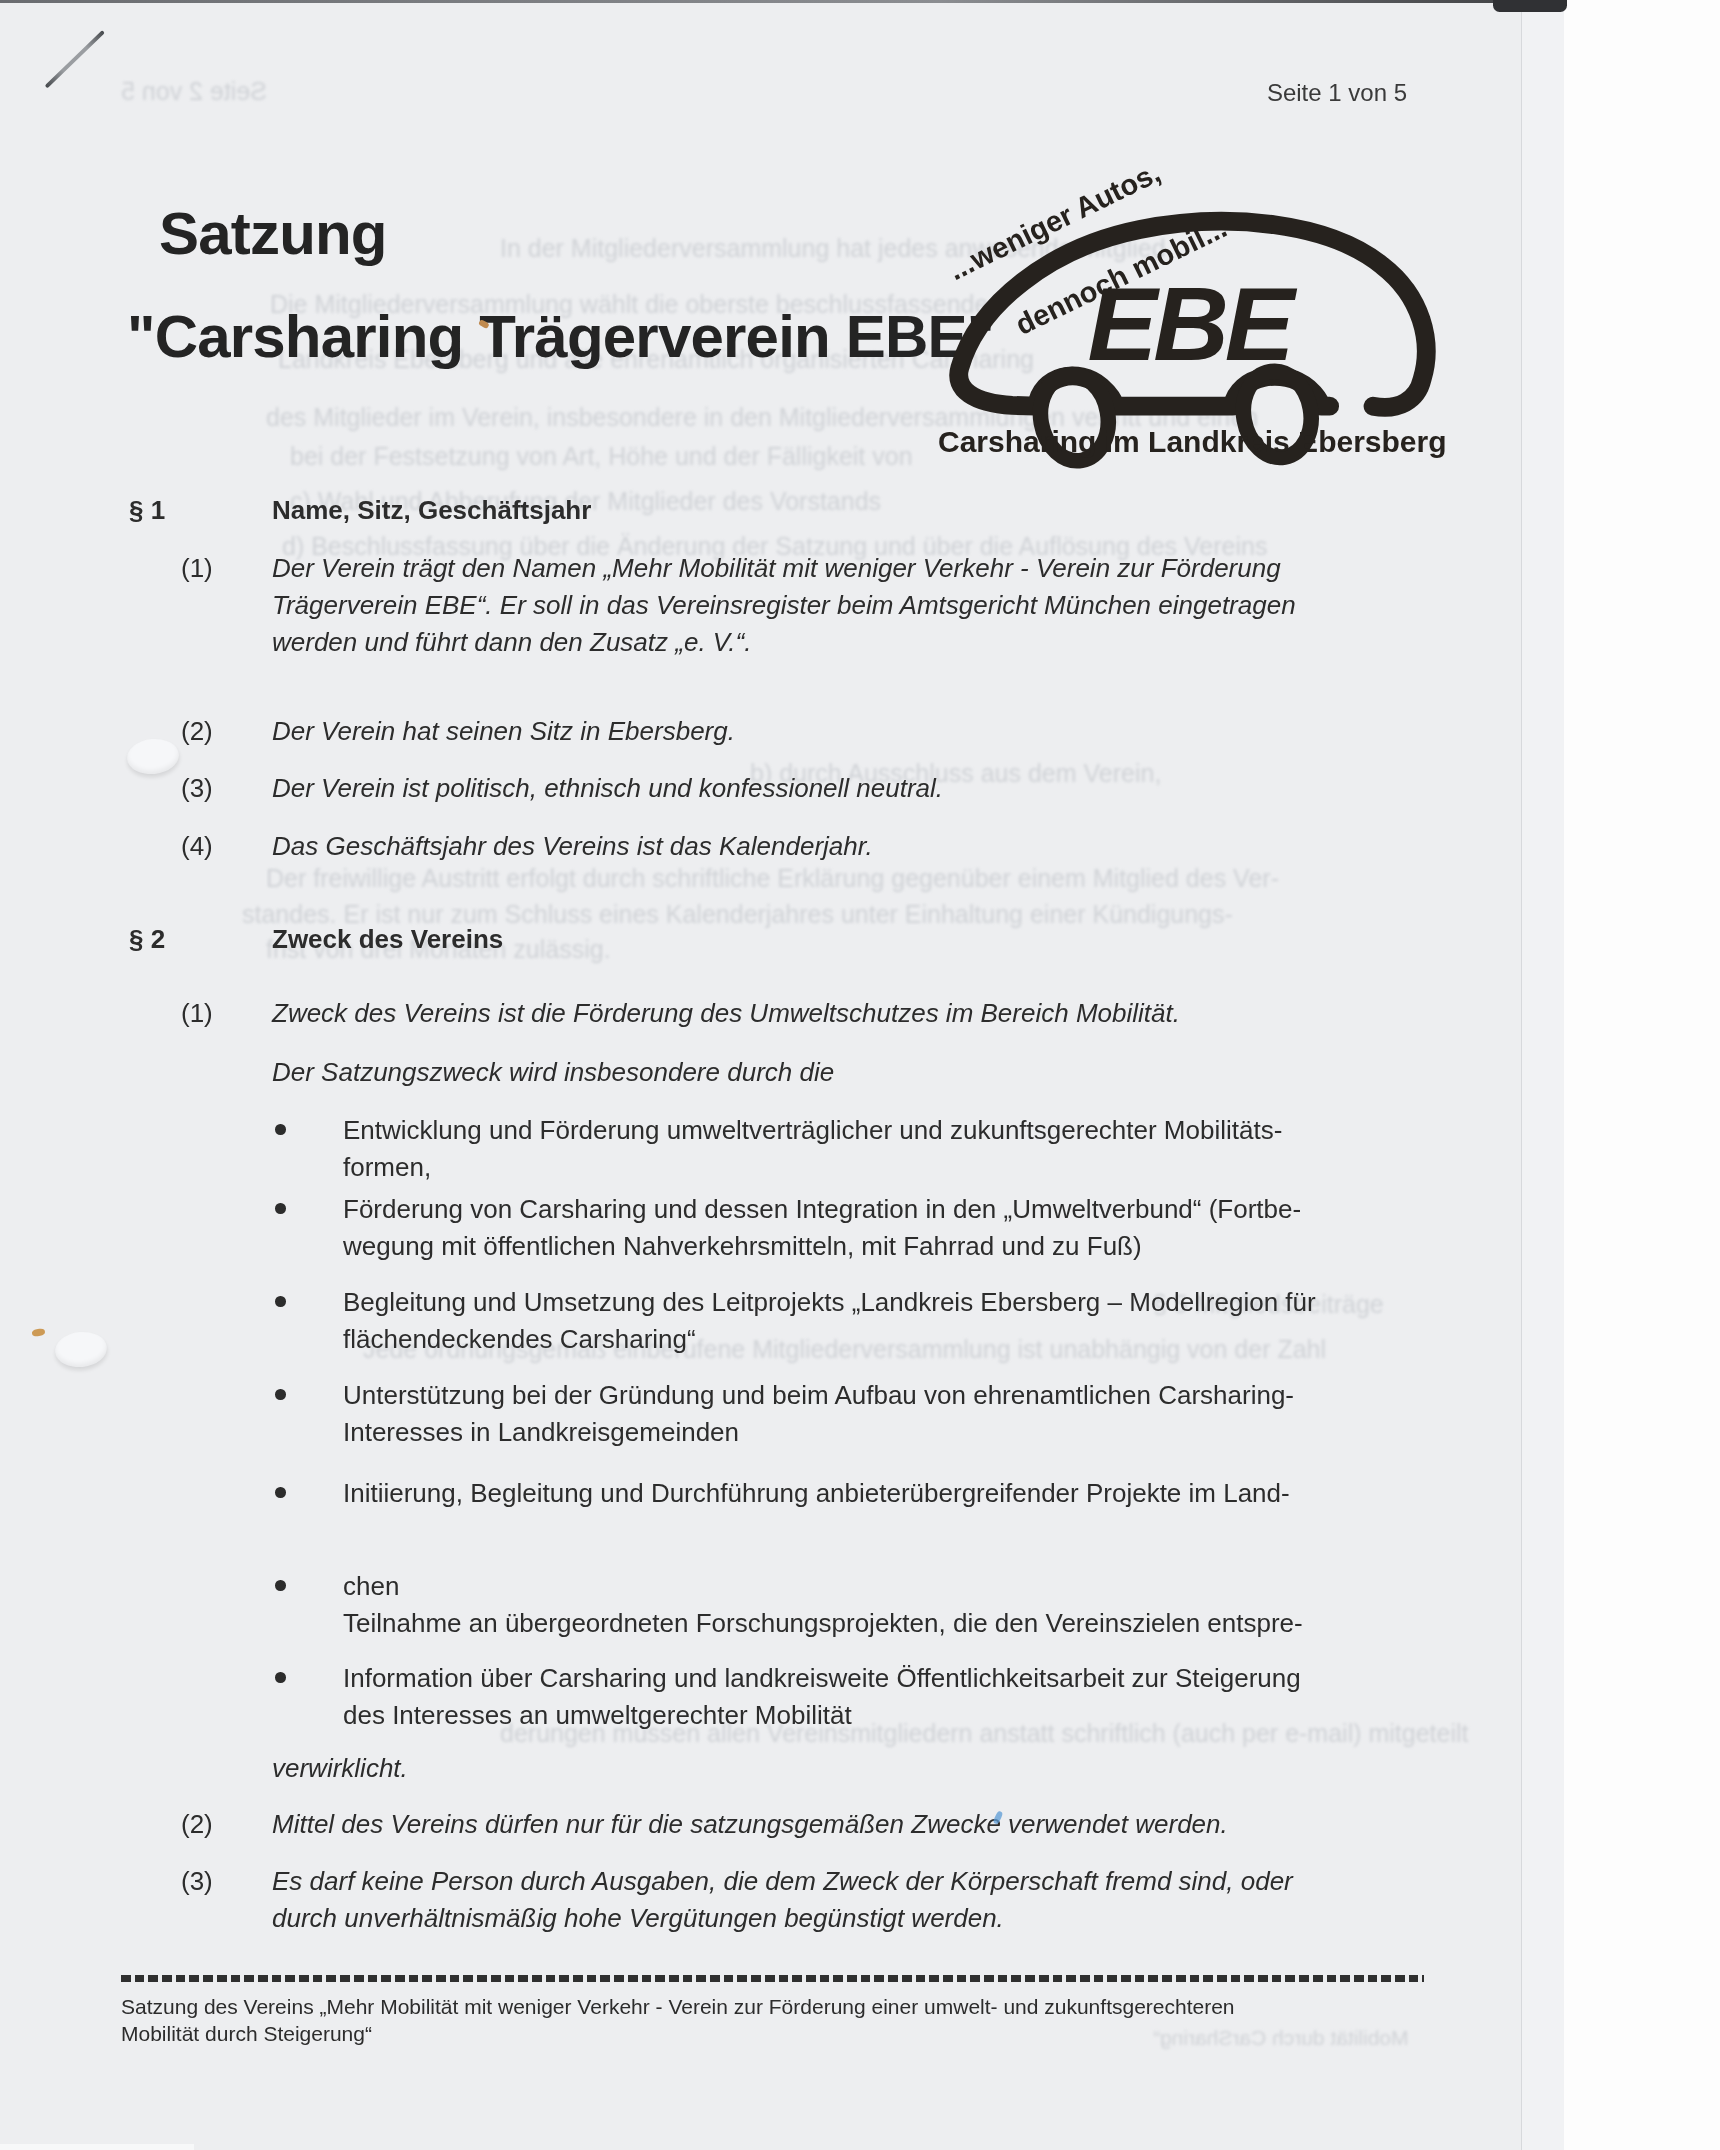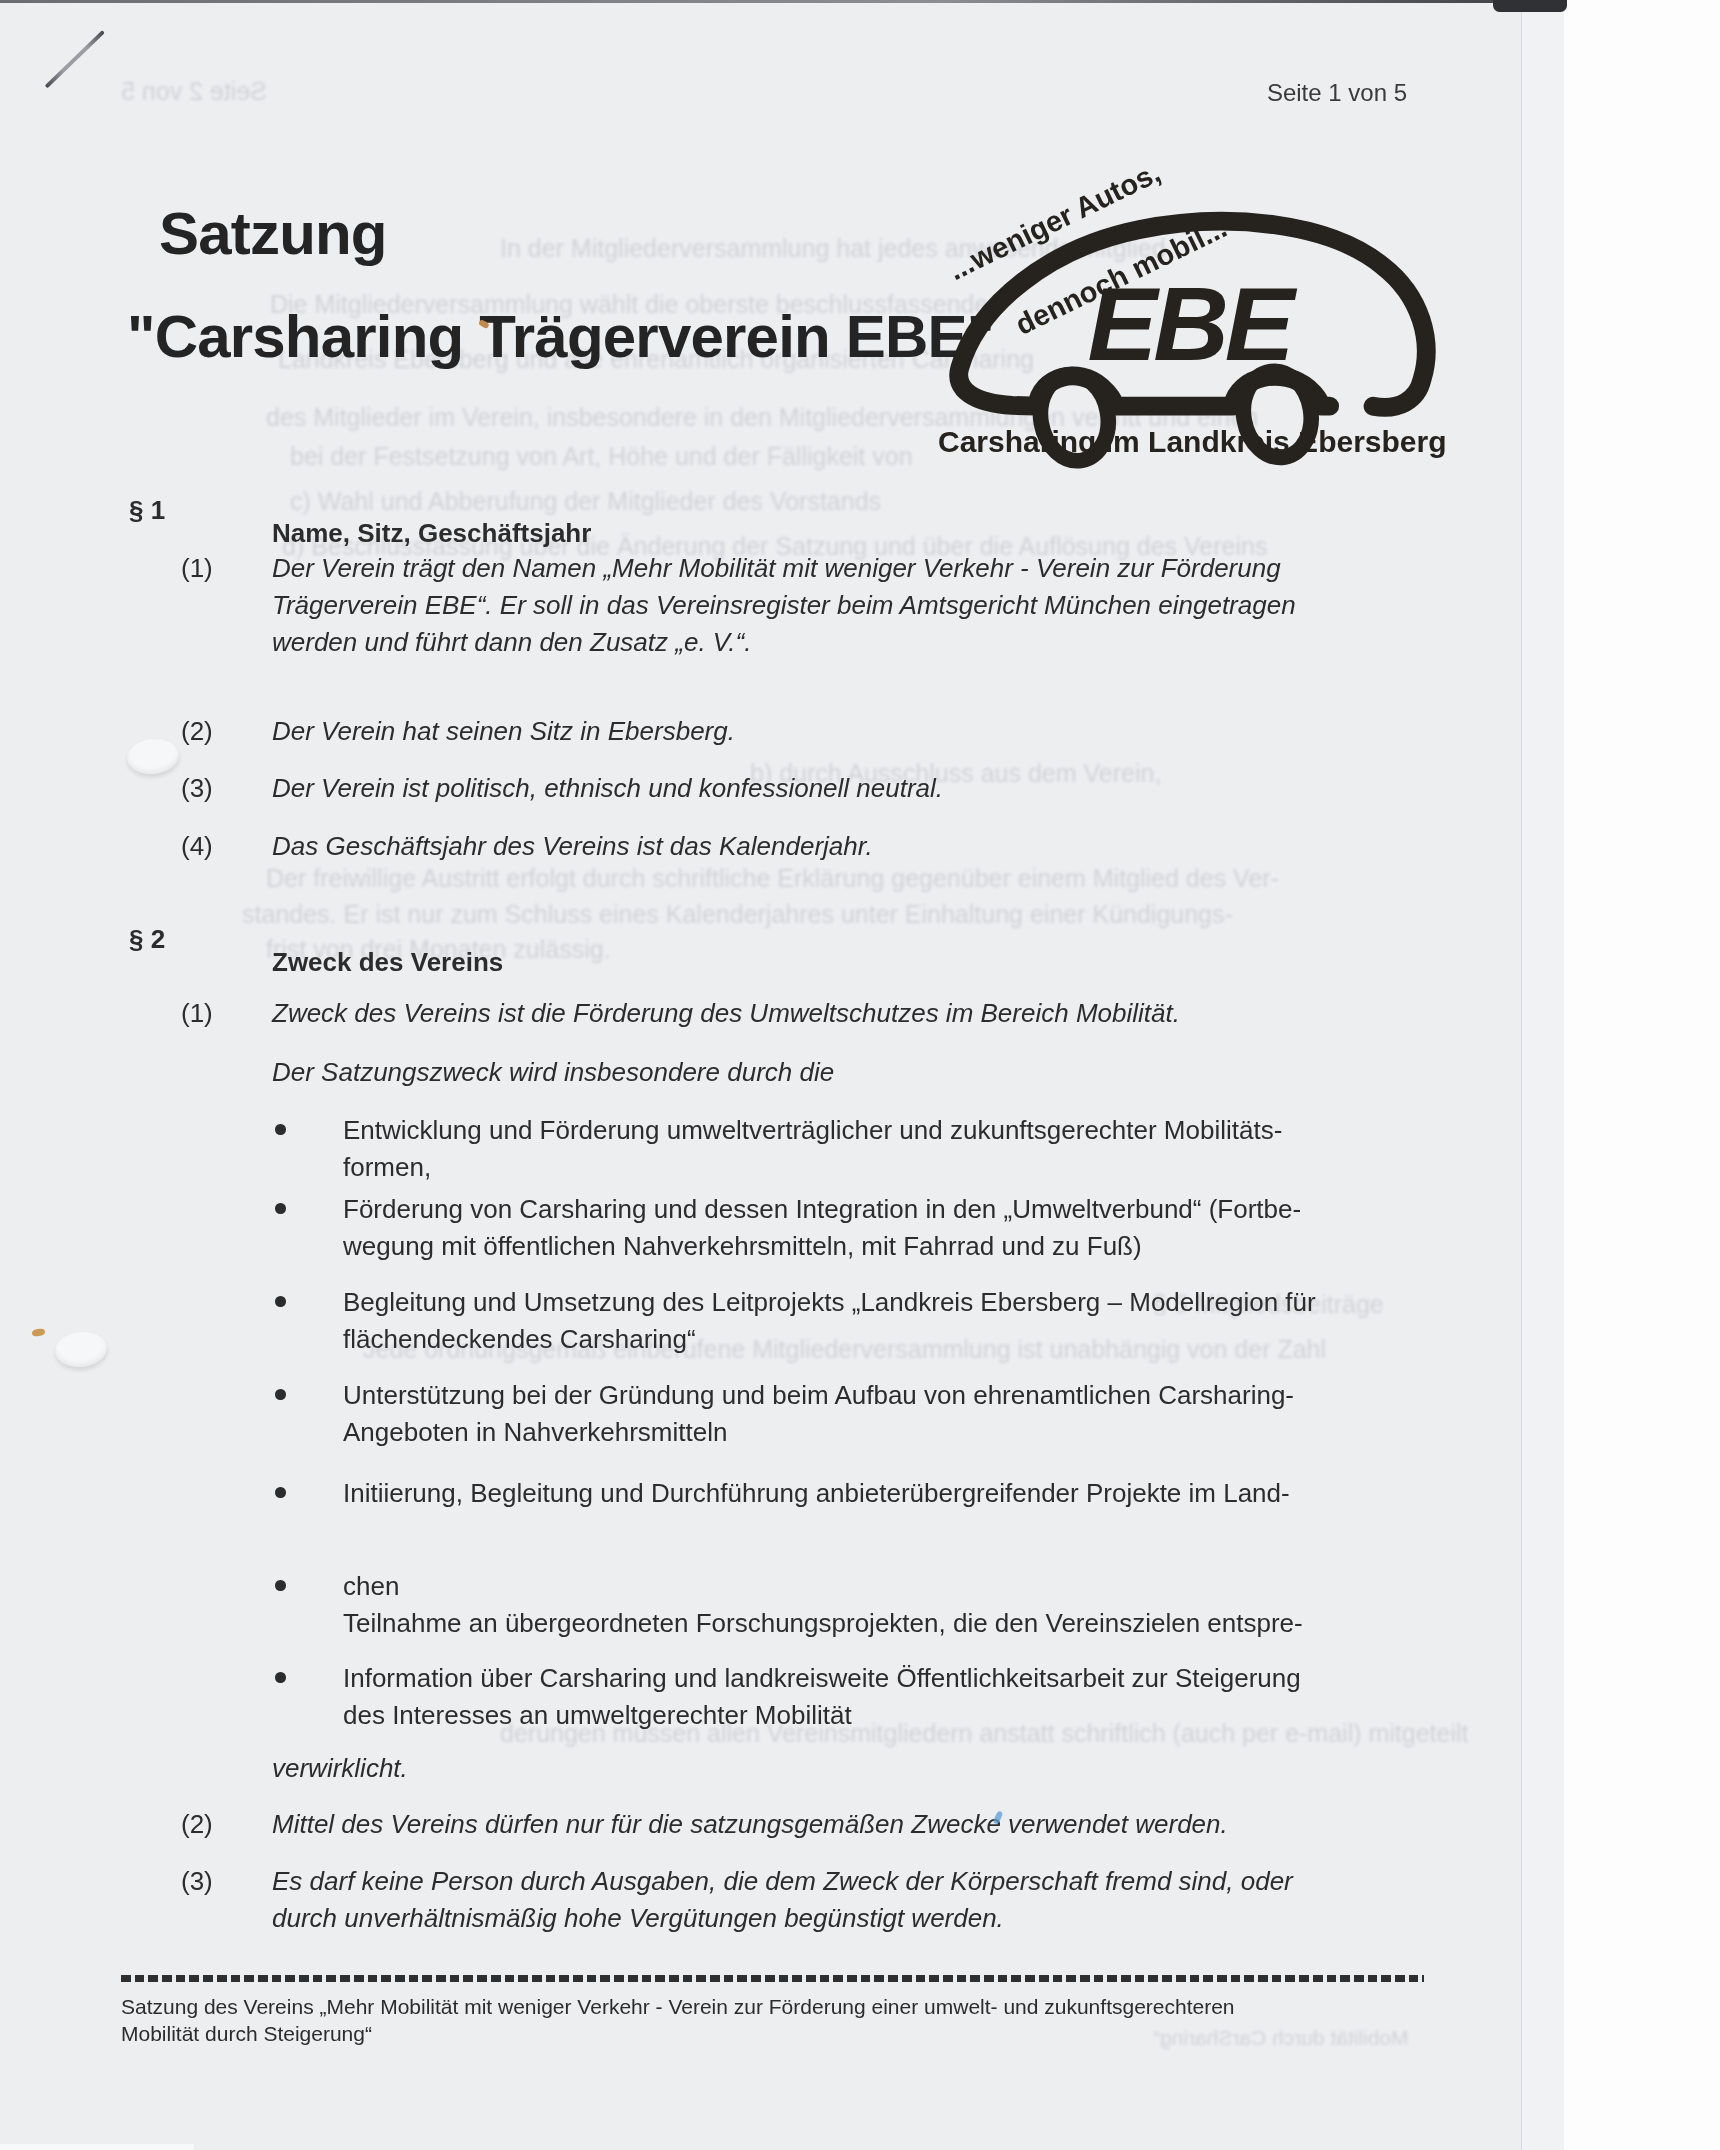--- a/index.html
+++ b/index.html
@@ -35,21 +35,21 @@
      font-size:25px;line-height:35px;white-space:nowrap;}
   .g.mirror{transform:scaleX(-1);}
 
   
   .row{position:absolute;left:0;width:1564px;}
   .t{font-size:26px;line-height:37px;color:#2c2c2c;}
   .b{font-weight:bold;}
   .num{position:absolute;left:181px;top:0;}
   .txt{position:absolute;left:272px;top:0;width:1129px;font-style:italic;}
   .snum{position:absolute;left:129px;top:0;}
-  .shead{position:absolute;left:272px;top:0;width:1129px;margin-top:23px;}
+  .shead{position:absolute;left:272px;top:0;width:1129px;}
   .h1{position:absolute;left:127px;font-size:60px;line-height:68px;font-weight:bold;color:#242424;letter-spacing:-0.8px;}
   .pageno{position:absolute;left:1129px;top:79px;width:278px;text-align:right;font-size:24px;color:#3a3a3a;}
 
   .bullet-row{position:absolute;left:0;width:1564px;}
   .bullet-dot{position:absolute;left:275px;top:12px;width:10.5px;height:10.5px;border-radius:50%;background:#2c2c2c;}
   .bullet-txt{position:absolute;left:343px;top:0;width:1056px;}
 
   
   .rule-dashed{position:absolute;left:121px;top:1975px;width:1303px;height:7.3px;
     background:repeating-linear-gradient(90deg,#2f2f2f 0 9.7px,transparent 9.7px 13.7px);}
@@ -178,21 +178,21 @@
   <span class="bullet-dot"></span>
   <span class="t bullet-txt">
     <div>Begleitung und Umsetzung des Leitprojekts „Landkreis Ebersberg – Modellregion für</div>
     <div>flächendeckendes Carsharing“</div>
   </span>
 </div>
 <div class="bullet-row" style="top:1377px;">
   <span class="bullet-dot"></span>
   <span class="t bullet-txt">
     <div>Unterstützung bei der Gründung und beim Aufbau von ehrenamtlichen Carsharing-</div>
-    <div>Angeboten in Nahverkehrsmitteln</div>
+    <div>Interesses in Landkreisgemeinden</div>
   </span>
 </div>
 <div class="bullet-row" style="top:1475px;">
   <span class="bullet-dot"></span>
   <span class="t bullet-txt">
     <div>Initiierung, Begleitung und Durchführung anbieterübergreifender Projekte im Land-</div>
   </span>
 </div>
 <div class="bullet-row" style="top:1568px;">
   <span class="bullet-dot"></span>

